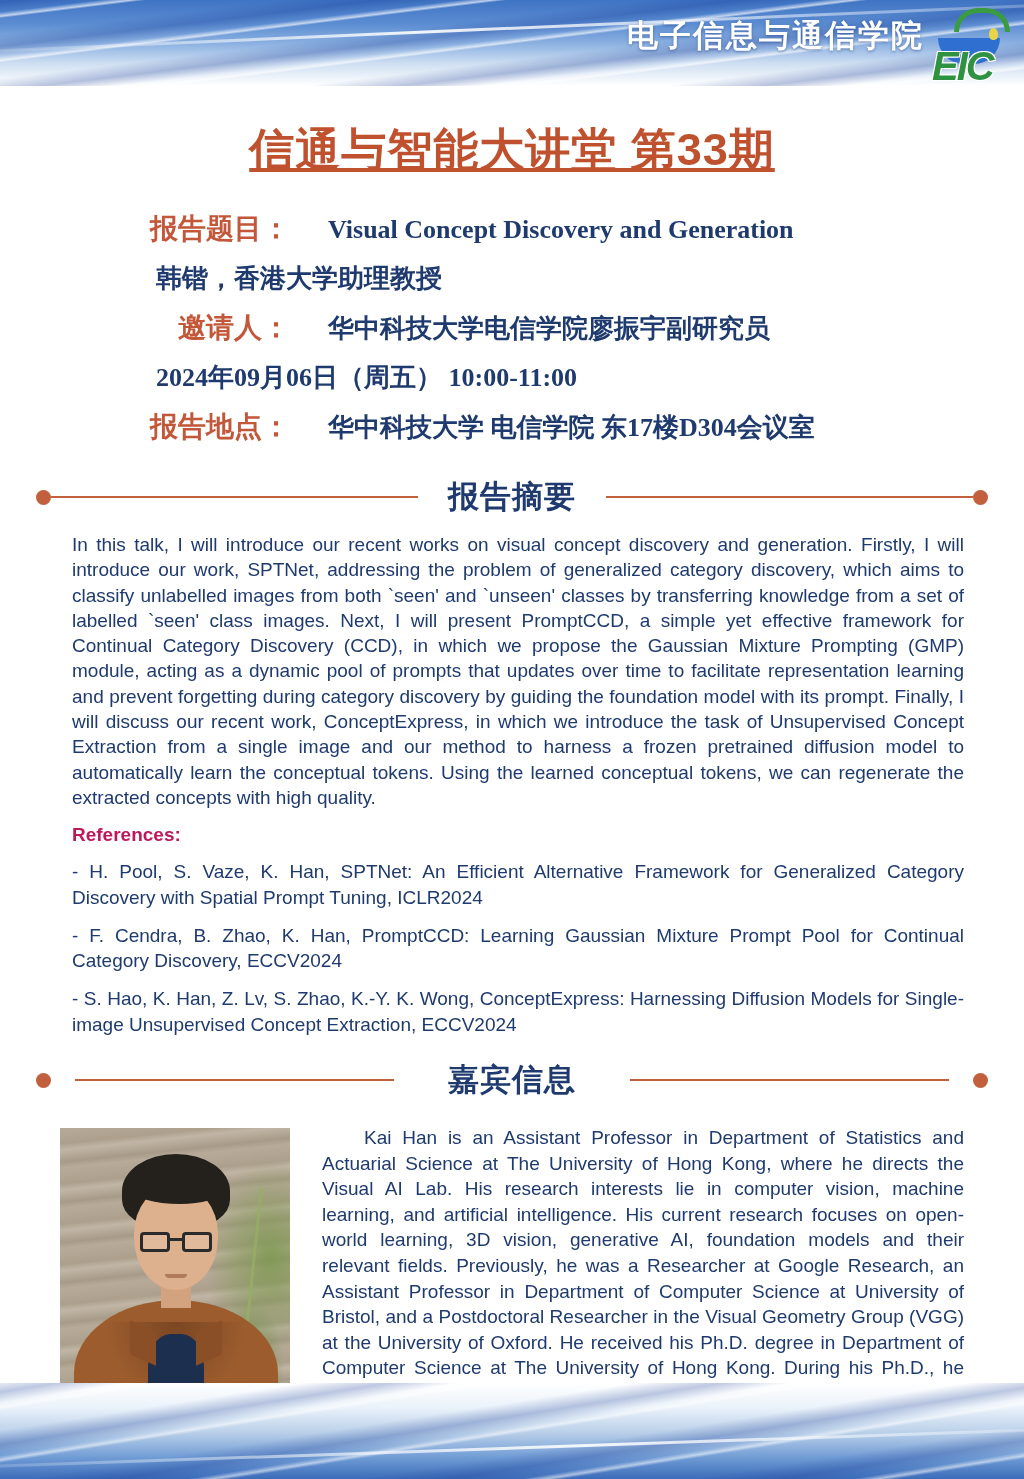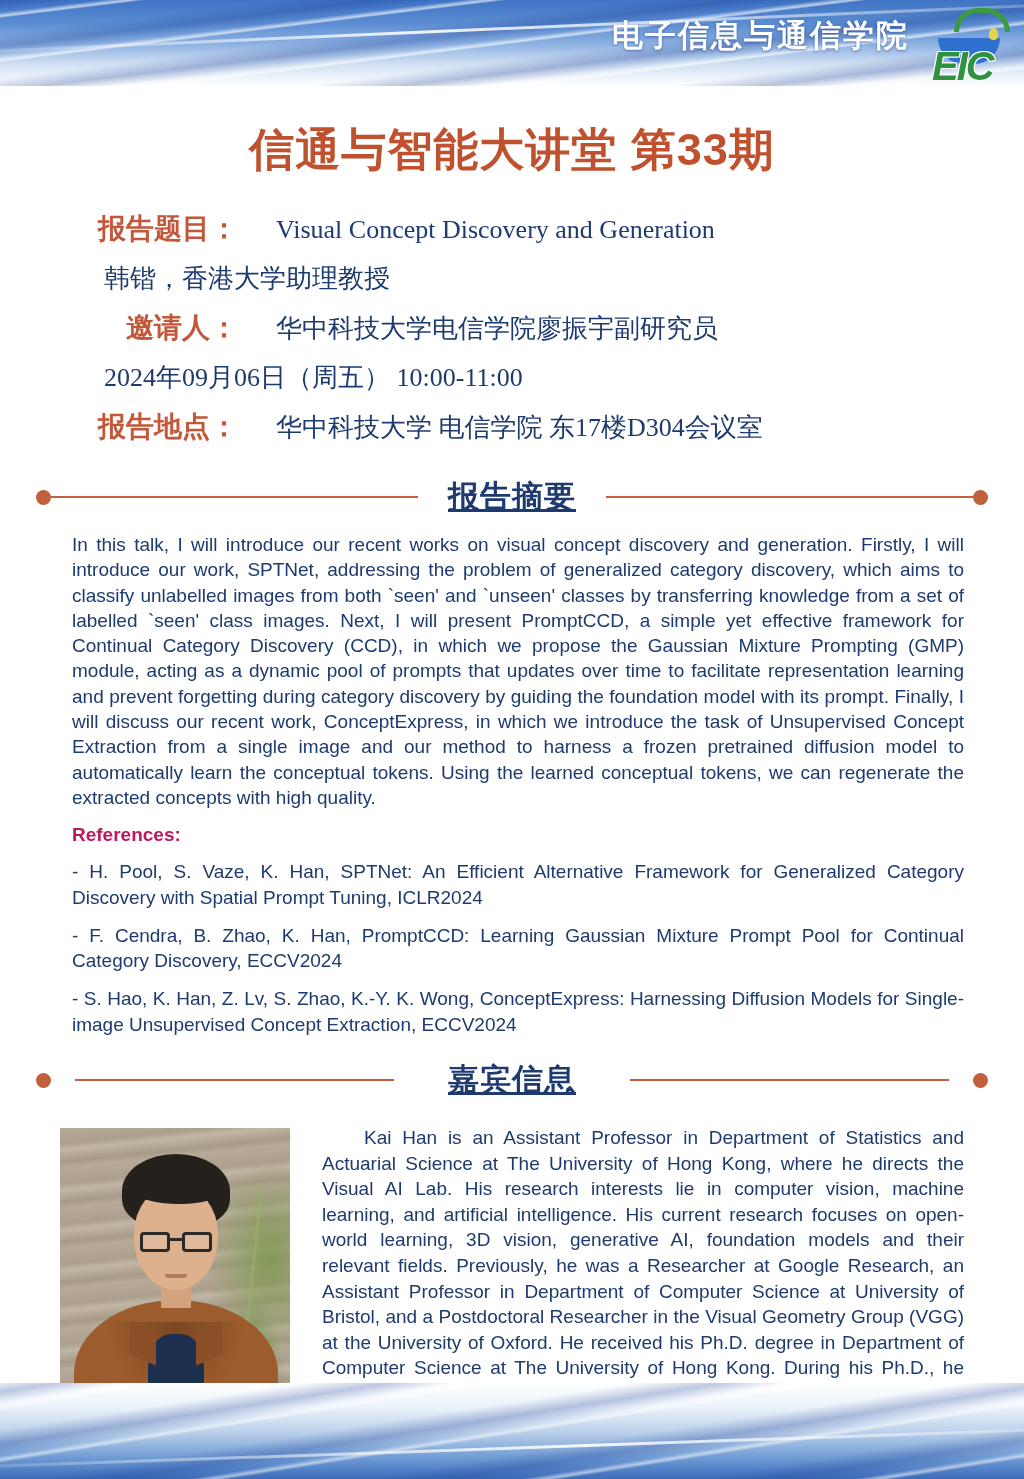--- a/index.html
+++ b/index.html
@@ -19,21 +19,21 @@
         rgba(255,255,255,0.65) 18px, rgba(255,255,255,0) 22px,
         rgba(26,60,150,0.30) 32px, rgba(255,255,255,0) 44px),
       linear-gradient(to bottom, #3f74c4 0%, #5c8dd2 28%, #8fb3e2 52%, #cfdff2 74%, #ffffff 100%);
   }
   .banner-streak {
     position:absolute; left:-20px; top:26px; width:1100px; height:3px;
     background:linear-gradient(90deg, rgba(255,255,255,0.1), rgba(255,255,255,0.9) 40%, rgba(255,255,255,0.2));
     transform:rotate(-2.5deg);
   }
   .banner-inner {
-    position:absolute; top:8px; right:8px; display:flex; align-items:center; gap:21px;
+    position:absolute; top:8px; right:8px; display:flex; align-items:center; gap:6px;
   }
   .school-name {
     color:#ffffff; font-size:31px; font-weight:bold; letter-spacing:2px;
     text-shadow:0 1px 3px rgba(30,60,130,0.55);
   }
   .eic-logo { position:relative; width:86px; height:56px; }
   .eic-arc-top {
     position:absolute; top:0; right:6px; width:56px; height:24px;
     border:5px solid #3a9b42; border-bottom:none;
     border-radius:56px 56px 0 0;
@@ -51,41 +51,41 @@
   .eic-bulb {
     position:absolute; z-index:3; right:18px; top:20px; width:9px; height:12px;
     background:#e8d44a; border-radius:50% 50% 40% 40%;
   }
 
   
   .content { position:absolute; top:86px; left:0; width:1024px; }
 
   .page-title {
     text-align:center; color:#c0512e; font-size:45px; font-weight:bold;
-    margin:34px 0 30px 0; letter-spacing:1px;
-  }
-
-  .info-block { padding-left:66px; }
+    margin:34px 0 30px 0; letter-spacing:1px;text-decoration:underline;
+  }
+
+  .info-block { padding-left:118px; }
   .info-row { display:flex; align-items:baseline; margin-bottom:13px; }
   .info-label {
     width:172px; text-align:right; color:#c2573a;
     font-size:28px; font-weight:bold; flex:none;
   }
   .info-value {
-    margin-left:38px; color:#1e3a6e; font-size:26px; font-weight:400;
+    margin-left:38px; color:#1e3a6e; font-size:26px; font-weight:700;
     font-family:"Liberation Serif", serif;
   }
 
   .divider { display:flex; align-items:center; padding:0 36px; }
   .divider-abstract { margin:30px 0 14px 0; }
   .divider-guest { margin:22px 0 24px 0;gap:24px; }
   .divider .dot { width:15px; height:15px; border-radius:50%; background:#c2603e; flex:none; }
   .divider .line { flex:1; height:2px; background:#c2603e; }
   .divider .sec-title {
-    margin:0 30px; font-size:31px; font-weight:bold; color:#1e3a6e; letter-spacing:1px;text-decoration:underline;
+    margin:0 30px; font-size:31px; font-weight:bold; color:#1e3a6e; letter-spacing:1px;
   }
 
   .abstract-body { padding:0 60px 0 72px; }
   .abstract-text {
     font-size:19px; line-height:25.3px; text-align:justify; color:#1e3a6e;
   }
   .refs-label { margin-top:14px; font-size:19px; font-weight:bold; color:#be185d; }
   .ref-item {
     margin-top:13px; font-size:19px; line-height:25.3px; text-align:justify; color:#1e3a6e;
   }

